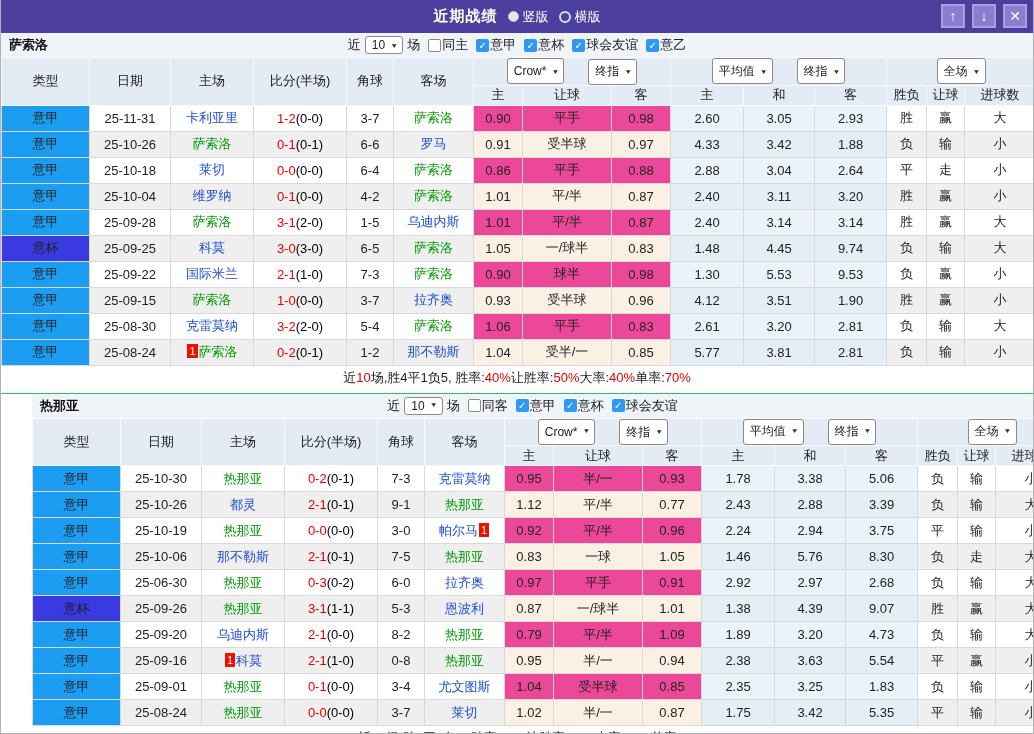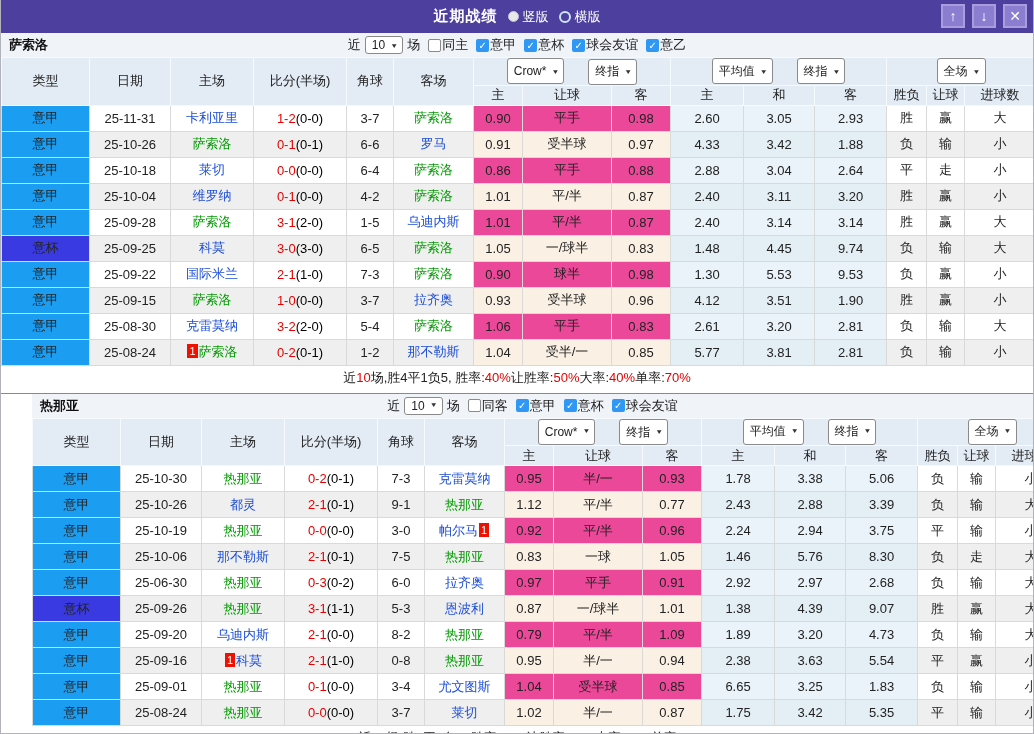--- a/index.html
+++ b/index.html
@@ -573,21 +573,21 @@
             <tr>
               <td class="type-cell type-league">意甲</td>
               <td class="date">25-09-01</td>
               <td class="teamcell"><span class="tgreen">热那亚</span></td>
               <td class="score-cell"><span class="score">0-1</span><span class="half">(0-0)</span></td>
               <td class="corner">3-4</td>
               <td class="teamcell"><span class="tdark">尤文图斯</span></td>
               <td class="cream">1.04</td>
               <td class="cream">受半球</td>
               <td class="cream">0.85</td>
-              <td class="avgc">6.65</td>
+              <td class="avgc">2.35</td>
               <td class="avgc">3.25</td>
               <td class="avgc">1.83</td>
               <td class="res c-b">负</td>
               <td class="res c-b">输</td>
               <td class="res c-b">小</td>
             </tr>
             <tr class="alt">
               <td class="type-cell type-league">意甲</td>
               <td class="date">25-08-24</td>
               <td class="teamcell"><span class="tgreen">热那亚</span></td>

